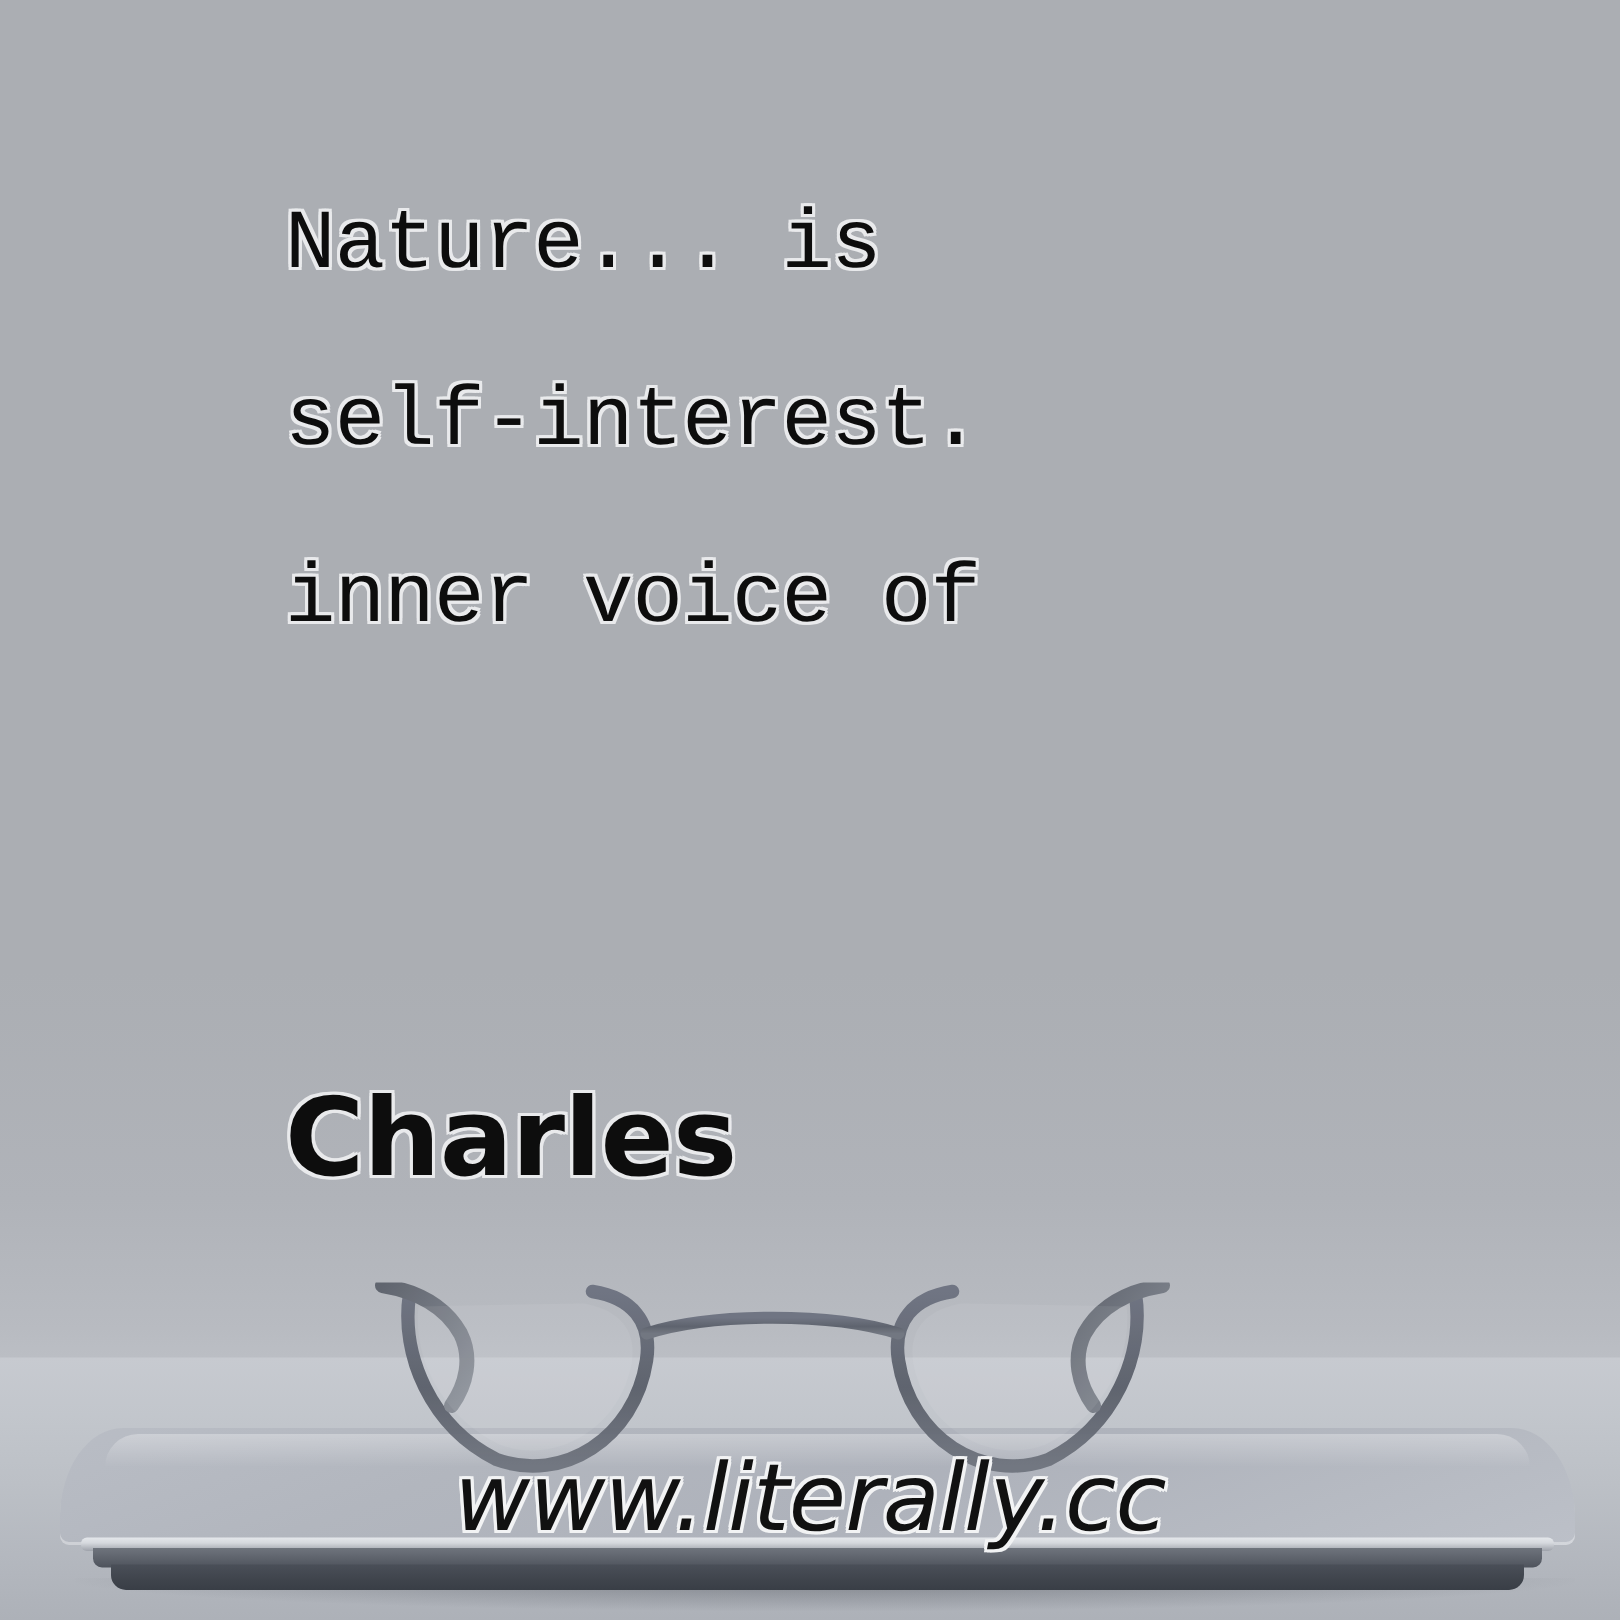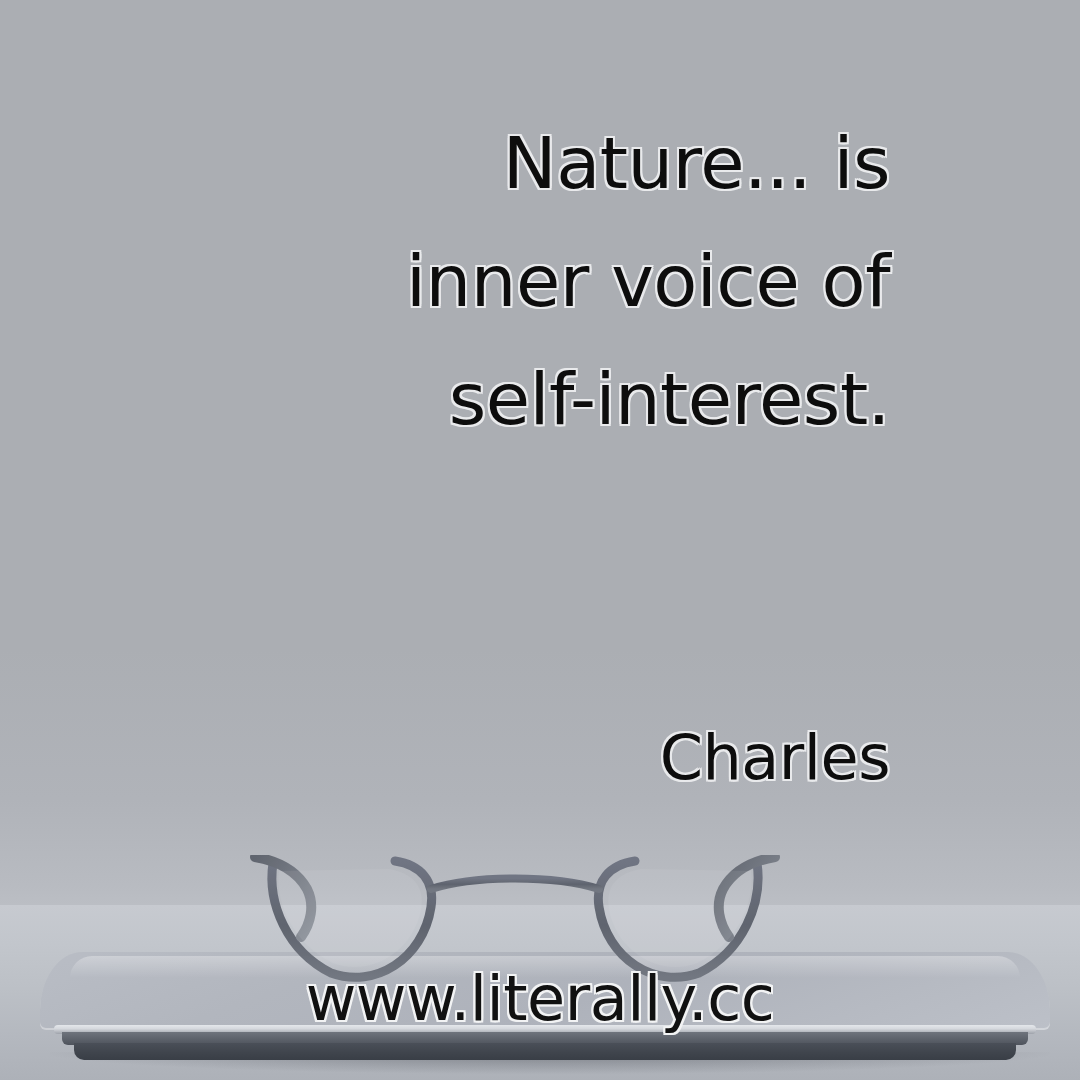--- a/index.html
+++ b/index.html
@@ -129,46 +129,47 @@
     display: flex;
     flex-direction: column;
     align-items: center;
   }
   .quote {
     position: absolute;
     left: 50%;
     top: 104px;
     transform: translateX(-50%);
     width: 700px;
-    text-align: right;
-    font-size: 72px;
+    text-align: left;
+    font-size: 56px;
     line-height: 118px;
     font-weight: 400;
     color: #0d0d0d;
     letter-spacing: -0.5px;
     text-shadow:
       -2px -2px 0 #e9eaec,
        2px -2px 0 #e9eaec,
       -2px  2px 0 #e9eaec,
        2px  2px 0 #e9eaec,
        0px -2px 0 #e9eaec,
        0px  2px 0 #e9eaec,
       -2px  0px 0 #e9eaec,
        2px  0px 0 #e9eaec;
+    font-family: Liberation Mono, monospace;
   }
   .author {
     position: absolute;
     left: 50%;
     top: 700px;
     transform: translateX(-50%);
     width: 700px;
-    text-align: right;
-    font-size: 62px;
+    text-align: left;
+    font-size: 72px;
     line-height: 116px;
-    font-weight: 400;
+    font-weight: 700;
     color: #0d0d0d;
     letter-spacing: -0.5px;
     text-shadow:
       -2px -2px 0 #e9eaec,
        2px -2px 0 #e9eaec,
       -2px  2px 0 #e9eaec,
        2px  2px 0 #e9eaec,
        0px -2px 0 #e9eaec,
        0px  2px 0 #e9eaec,
       -2px  0px 0 #e9eaec,
@@ -188,20 +189,21 @@
     letter-spacing: -0.5px;
     text-shadow:
       -2px -2px 0 #f2f3f4,
        2px -2px 0 #f2f3f4,
       -2px  2px 0 #f2f3f4,
        2px  2px 0 #f2f3f4,
        0px -2px 0 #f2f3f4,
        0px  2px 0 #f2f3f4,
       -2px  0px 0 #f2f3f4,
        2px  0px 0 #f2f3f4;
+    font-style: italic;
   }
   .qline, .aline { display: block; }
 </style>
 </head>
 <body>
 
 <div class="canvas">
 
   <div class="photo">
     <div class="photo-wall"></div>
@@ -240,22 +242,22 @@
 
       <path d="M34 16 C 30 50, 50 90, 88 108 C 124 122, 168 98, 176 54 C 180 30, 166 18, 144 14 Z" fill="rgba(255,255,255,0.07)"></path>
       <path d="M506 16 C 510 50, 490 90, 452 108 C 416 122, 372 98, 364 54 C 360 30, 374 18, 396 14 Z" fill="rgba(255,255,255,0.07)"></path>
     </svg>
   </div>
 
   <div class="overlay">
 
     <div class="quote">
       <span class="qline">Nature... is</span>
+      <span class="qline">self-interest.</span>
       <span class="qline">inner voice of</span>
-      <span class="qline">self-interest.</span>
     </div>
 
     <div class="author">
       <span class="aline">Charles</span>
     </div>
 
     <div class="site">www.literally.cc</div>
 
   </div>
 </div>

